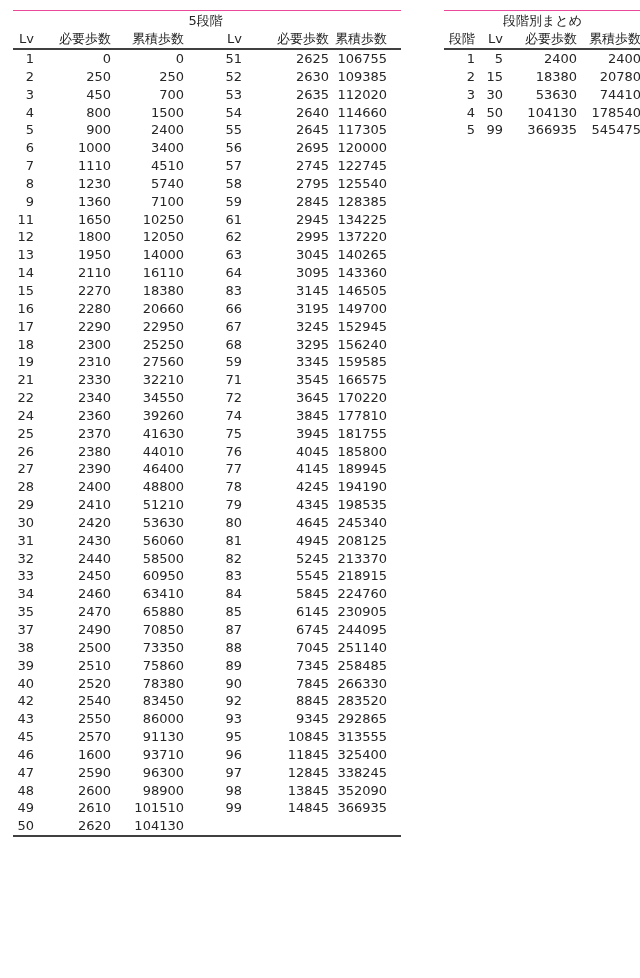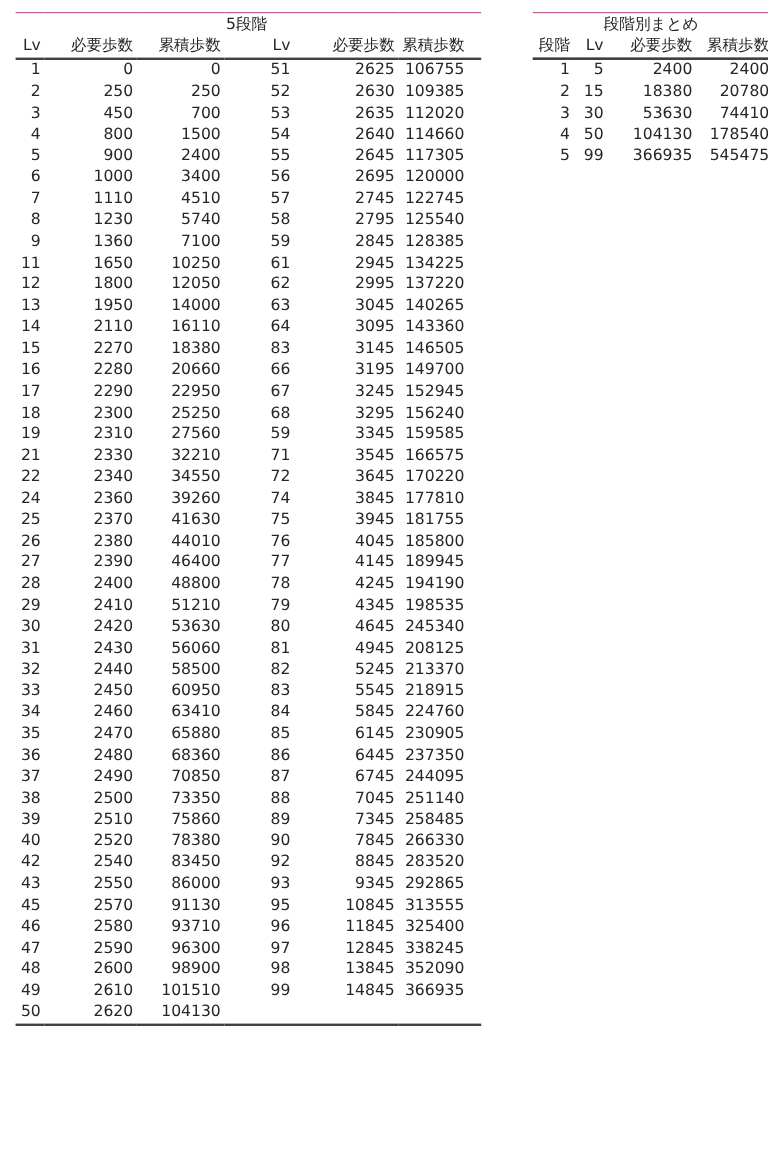--- a/index.html
+++ b/index.html
@@ -305,28 +305,20 @@
       </tr>
       <tr>
         <td>35</td>
         <td>2470</td>
         <td>65880</td>
         <td>85</td>
         <td>6145</td>
         <td>230905</td>
       </tr>
       <tr>
-        <td>36</td>
-        <td>2480</td>
-        <td>68360</td>
-        <td>86</td>
-        <td>6445</td>
-        <td>237350</td>
-      </tr>
-      <tr>
         <td>37</td>
         <td>2490</td>
         <td>70850</td>
         <td>87</td>
         <td>6745</td>
         <td>244095</td>
       </tr>
       <tr>
         <td>38</td>
         <td>2500</td>
@@ -370,21 +362,21 @@
       <tr>
         <td>45</td>
         <td>2570</td>
         <td>91130</td>
         <td>95</td>
         <td>10845</td>
         <td>313555</td>
       </tr>
       <tr>
         <td>46</td>
-        <td>2580</td>
+        <td>1600</td>
         <td>93710</td>
         <td>96</td>
         <td>11845</td>
         <td>325400</td>
       </tr>
       <tr>
         <td>47</td>
         <td>2590</td>
         <td>96300</td>
         <td>97</td>

